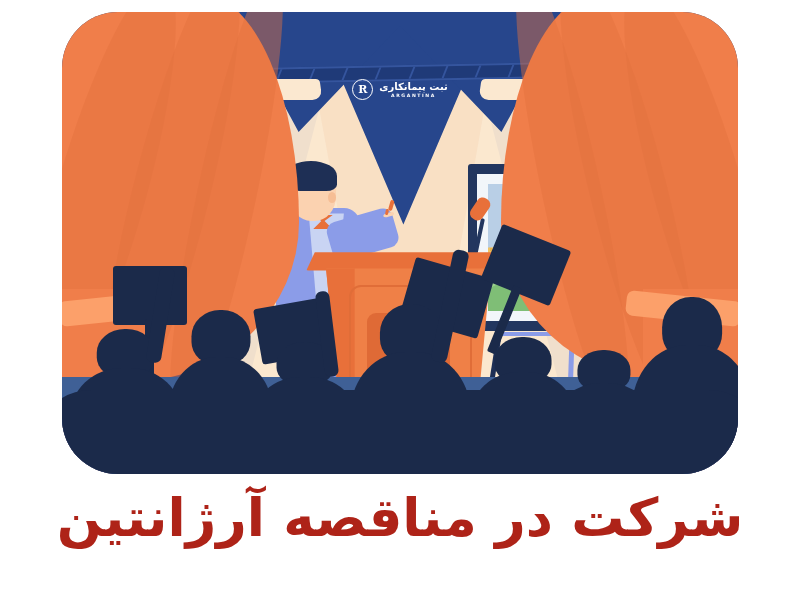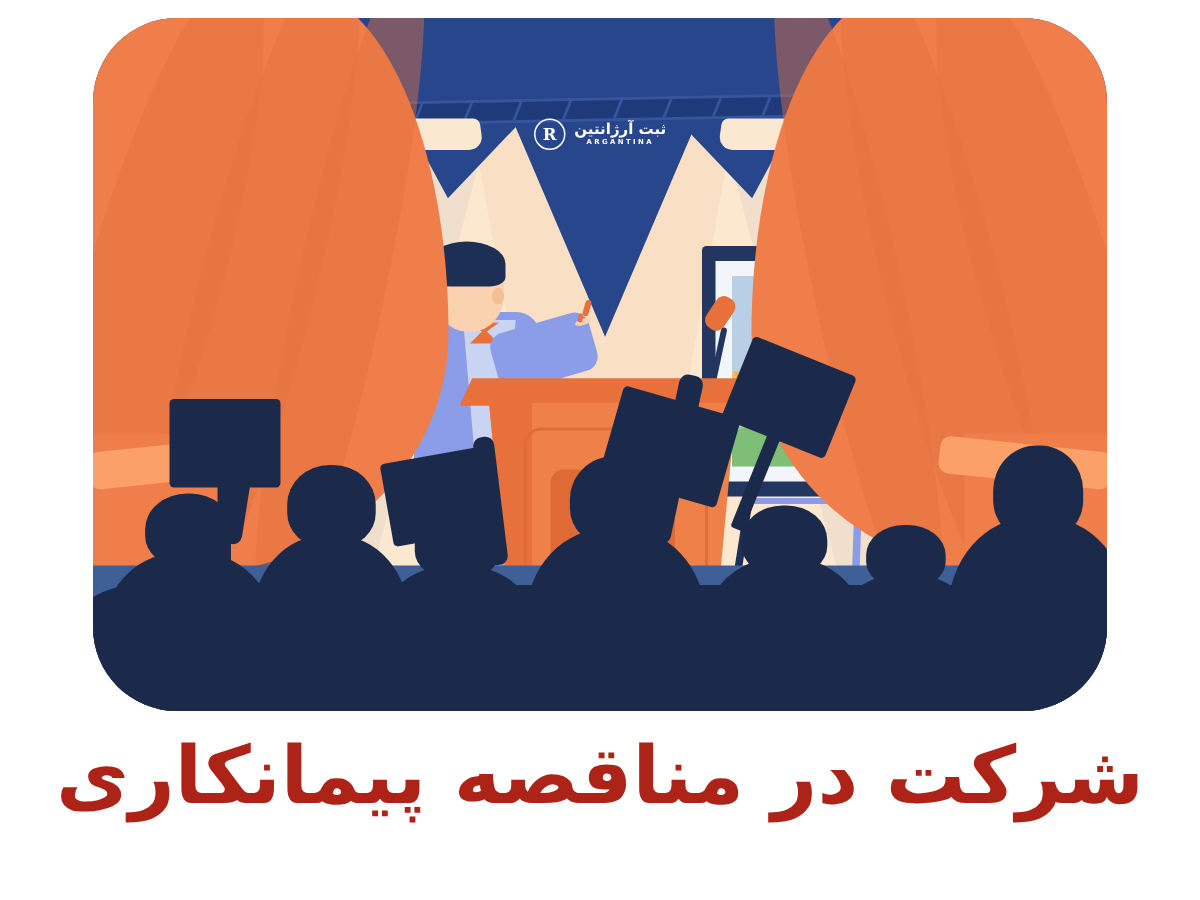--- a/index.html
+++ b/index.html
@@ -537,21 +537,21 @@
     <div class="truss-bar" style="left:54%"></div>
     <div class="truss-bar" style="left:66%"></div>
     <div class="truss-bar" style="left:78%"></div>
     <div class="truss-bar" style="left:90%"></div>
   </div>
   <div class="layer light-can left"></div>
   <div class="layer light-can right"></div>
 
   <div class="layer logo-block">
     <div class="logo-words">
-      <div class="logo-fa">ثبت آرژانتین</div>
+      <div class="logo-fa">ثبت پیمانکاری</div>
       <div class="logo-en">ARGANTINA</div>
     </div>
     <div class="logo-mark">R</div>
   </div>
 
   <div class="layer speaker">
     <div class="sp-leg"></div>
     <div class="sp-shoe"></div>
     <div class="sp-body"></div>
     <div class="sp-shirt"></div>
@@ -666,13 +666,13 @@
     </div>
     <div class="aud-person" style="left:83%; width:17%; height:90%;">
       <div class="aud-head" style="top:0%;  width:50%; height:42%;"></div>
       <div class="aud-shoulders" style="height:68%;"></div>
     </div>
     <div class="aud-bench"></div>
   </div>
 
 </div>
 
-<div id="headline">شرکت در مناقصه پیمانکاری</div>
+<div id="headline">شرکت در مناقصه آرژانتین</div>
 
 </body></html>

